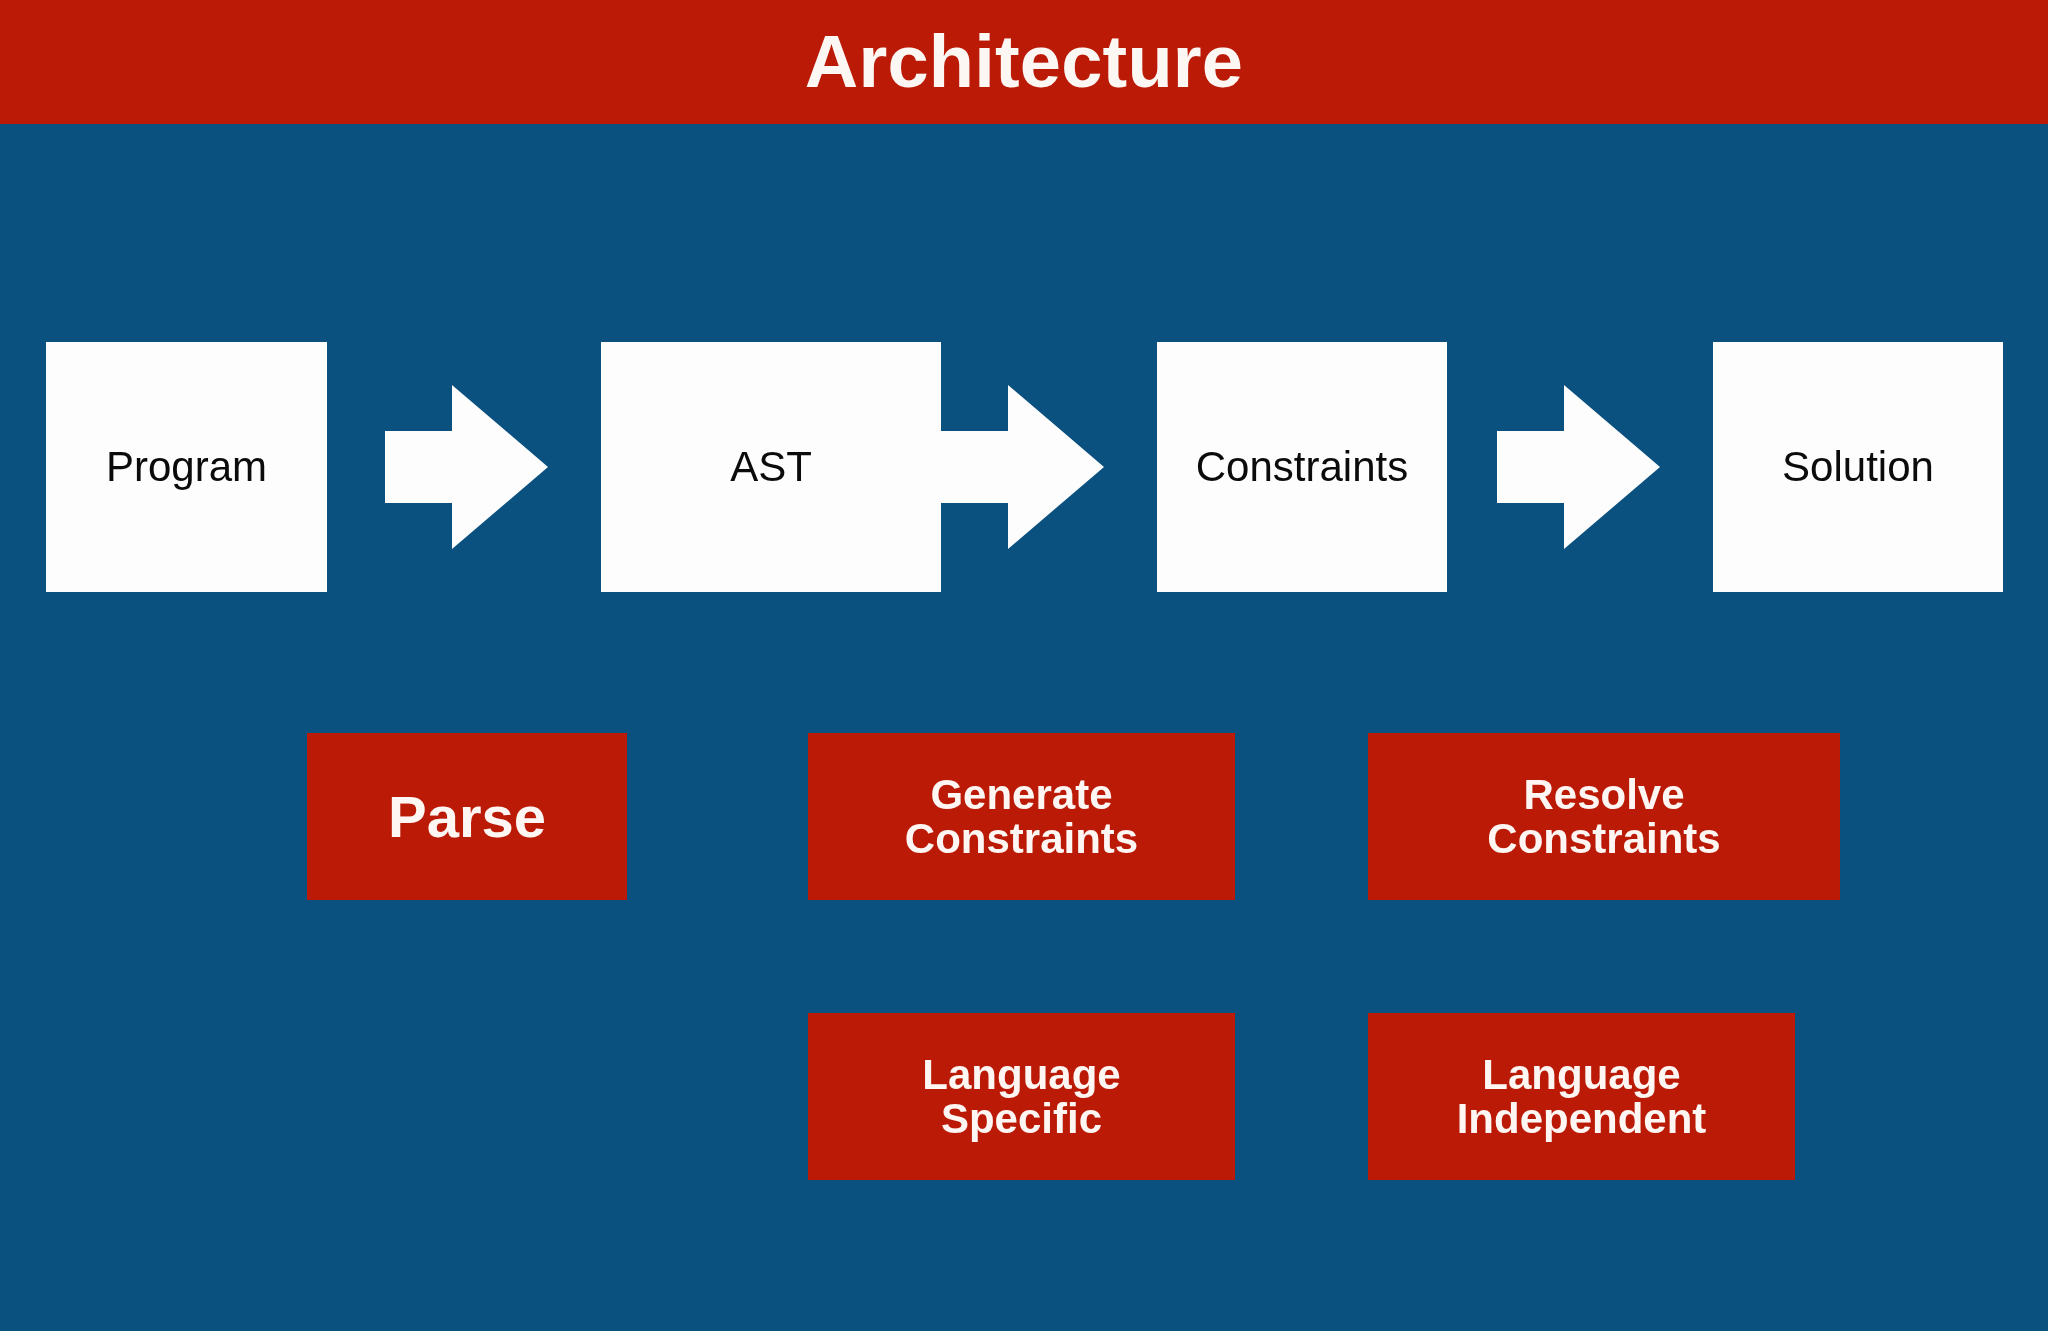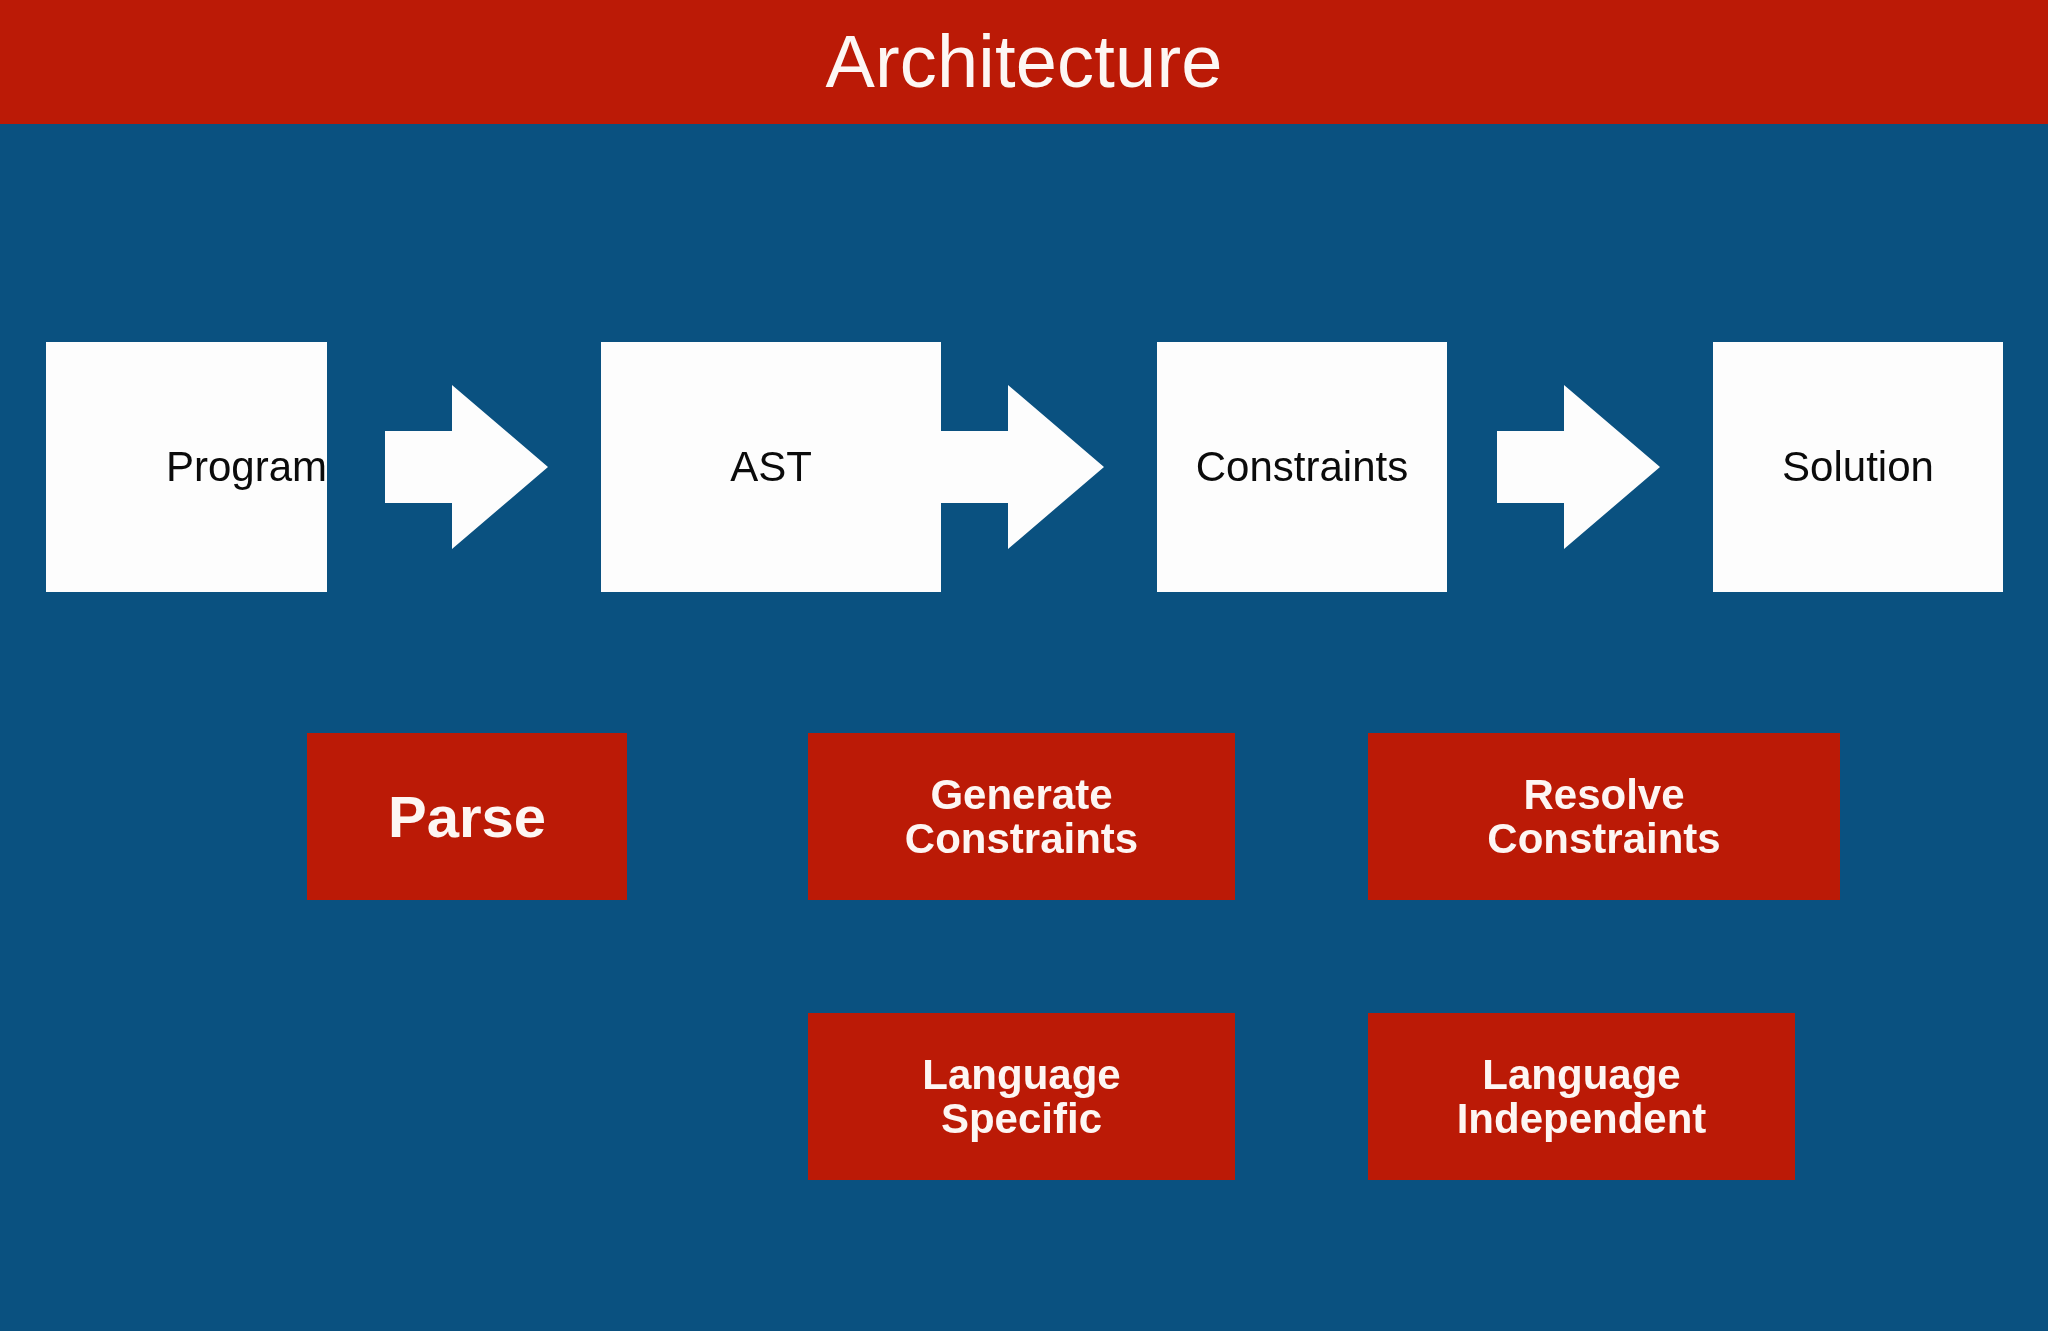--- a/index.html
+++ b/index.html
@@ -36,21 +36,21 @@
     left: 0;
     top: 0;
     width: 2048px;
     height: 124px;
     display: flex;
     align-items: center;
     justify-content: center;
     color: #fdf7f4;
     font-family: "Liberation Sans", sans-serif;
     font-size: 74px;
-    font-weight: 400;
+    font-weight: 700;
     line-height: 1;
     letter-spacing: 0.2px;
   }
 
   
   .stage-box {
     position: absolute;
     background: #fdfdfd;
     display: flex;
     align-items: center;
@@ -97,21 +97,21 @@
   }
 </style>
 </head>
 <body>
 
 <div id="slide">
 
   <div id="header-bar"></div>
   <div id="header-title">Architecture</div>
 
-  <div class="stage-box" style="left:46px; top:342px; width:281px; height:250px;justify-content:flex-end;">
+  <div class="stage-box" style="left:46px; top:342px; width:281px; height:250px;">
     <span class="stage-label">Program</span>
   </div>
 
   <div class="stage-box" style="left:601px; top:342px; width:340px; height:250px;">
     <span class="stage-label">AST</span>
   </div>
 
   <div class="stage-box" style="left:1157px; top:342px; width:290px; height:250px;">
     <span class="stage-label">Constraints</span>
   </div>

